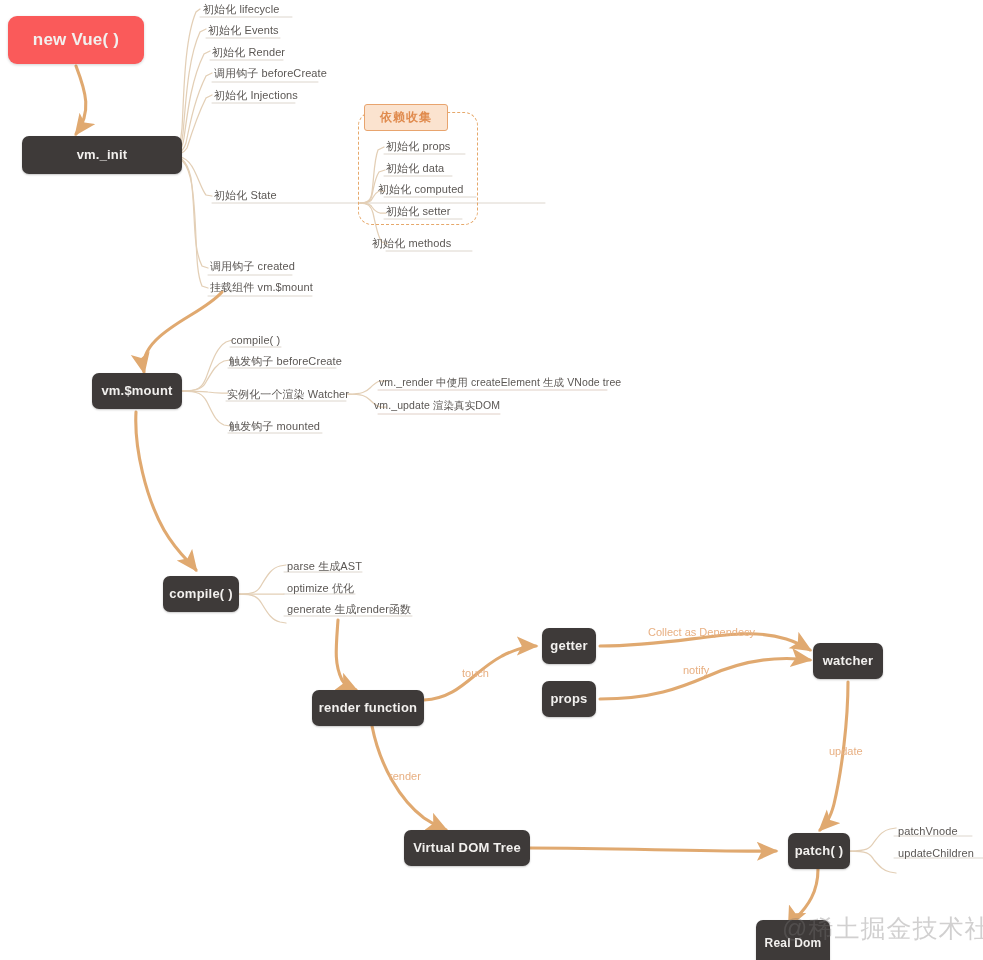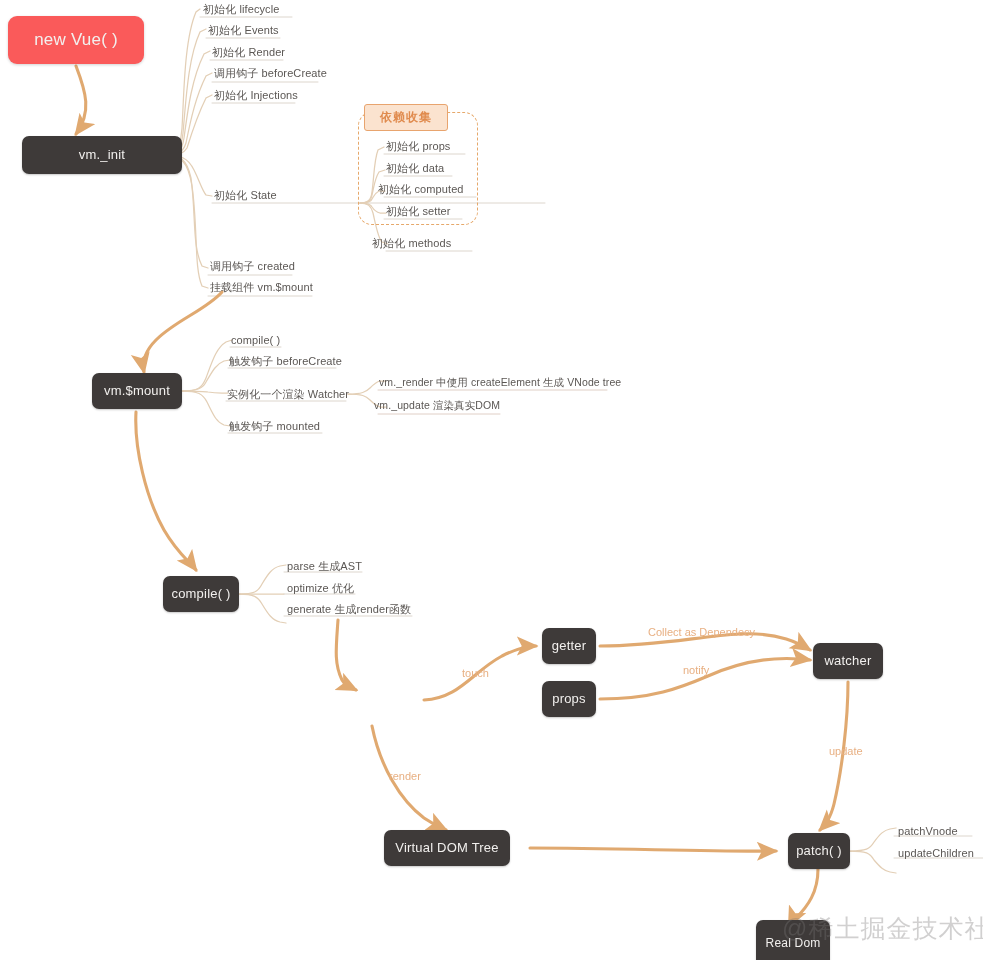--- a/index.html
+++ b/index.html
@@ -29,21 +29,21 @@
 
   
   .node {
     position: absolute;
     display: flex;
     align-items: center;
     justify-content: center;
     box-sizing: border-box;
     border-radius: 7px;
     color: #f2f0ee;
-    font-weight: normal;
+    font-weight: bold;
     letter-spacing: .2px;
     text-align: center;
     line-height: 1.1;
     z-index: 4;
   }
   .node.dark {
     background: #3e3a39;
     box-shadow: 0 1px 2px rgba(0,0,0,.22);
   }
   .node.accent {
@@ -231,28 +231,29 @@
   <div id="dep-badge" style="left:364px; top:104px; width:84px; height:27px;">依赖收集</div>
 
   <div class="node accent" style="left:8px; top:16px; width:136px; height:48px; font-size:17px;">new Vue( )</div>
 
   <div class="node dark" style="left:22px; top:136px; width:160px; height:38px; font-size:13px;">vm._init</div>
 
   <div class="node dark" style="left:92px; top:373px; width:90px; height:36px; font-size:13px;">vm.$mount</div>
 
   <div class="node dark" style="left:163px; top:576px; width:76px; height:36px; font-size:13px;">compile( )</div>
 
+  <div class="node dark" style="left:312px; top:690px; width:112px; height:36px; font-size:13px;">render function</div>
 
   <div class="node dark" style="left:542px; top:628px; width:54px; height:36px; font-size:13px;">getter</div>
 
   <div class="node dark" style="left:542px; top:681px; width:54px; height:36px; font-size:13px;">props</div>
 
   <div class="node dark" style="left:813px; top:643px; width:70px; height:36px; font-size:13px;">watcher</div>
 
-  <div class="node dark" style="left:384px; top:830px; width:126px; height:36px; font-size:13px;">Virtual DOM  Tree</div>
+  <div class="node dark" style="left:404px; top:830px; width:126px; height:36px; font-size:13px;">Virtual DOM  Tree</div>
 
   <div class="node dark" style="left:788px; top:833px; width:62px; height:36px; font-size:13px;">patch( )</div>
 
   <div class="node dark" style="left:756px; top:920px; width:74px; height:48px; font-size:12px;">Real Dom</div>
 
   <div class="leaf" style="left:203px; top:2px;">初始化 lifecycle</div>
   <div class="leaf" style="left:208px; top:23px;">初始化 Events</div>
   <div class="leaf" style="left:212px; top:45px;">初始化 Render</div>
   <div class="leaf" style="left:214px; top:66px;">调用钩子 beforeCreate</div>
   <div class="leaf" style="left:214px; top:88px;">初始化 Injections</div>

